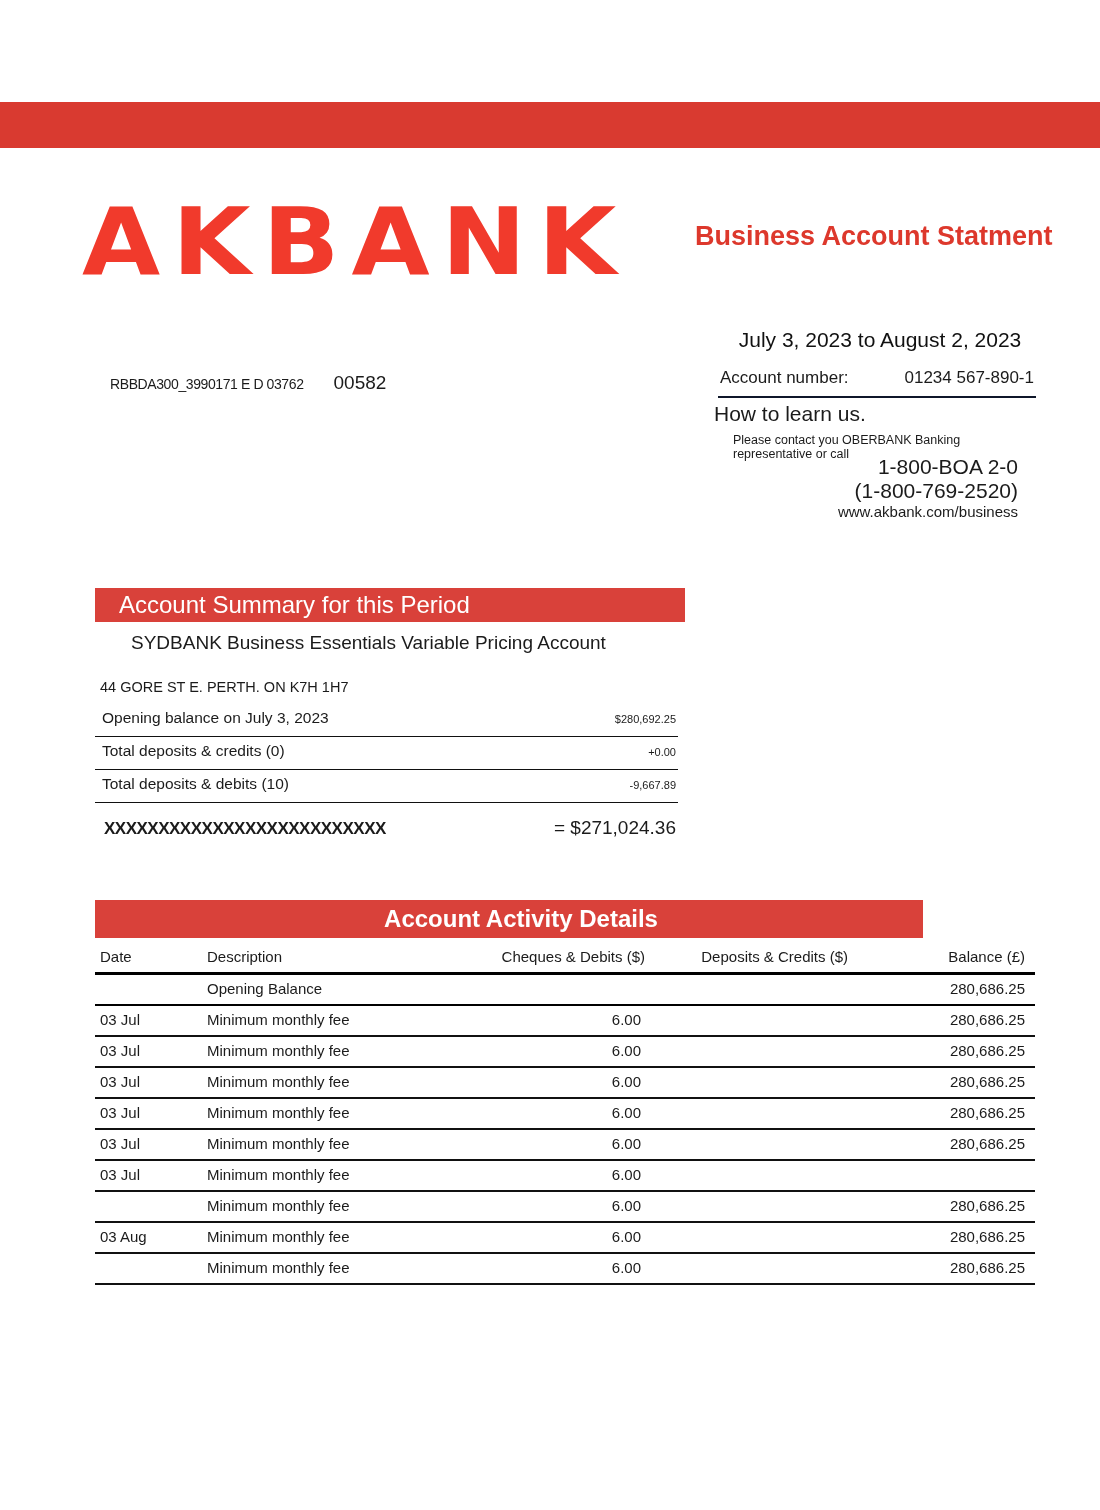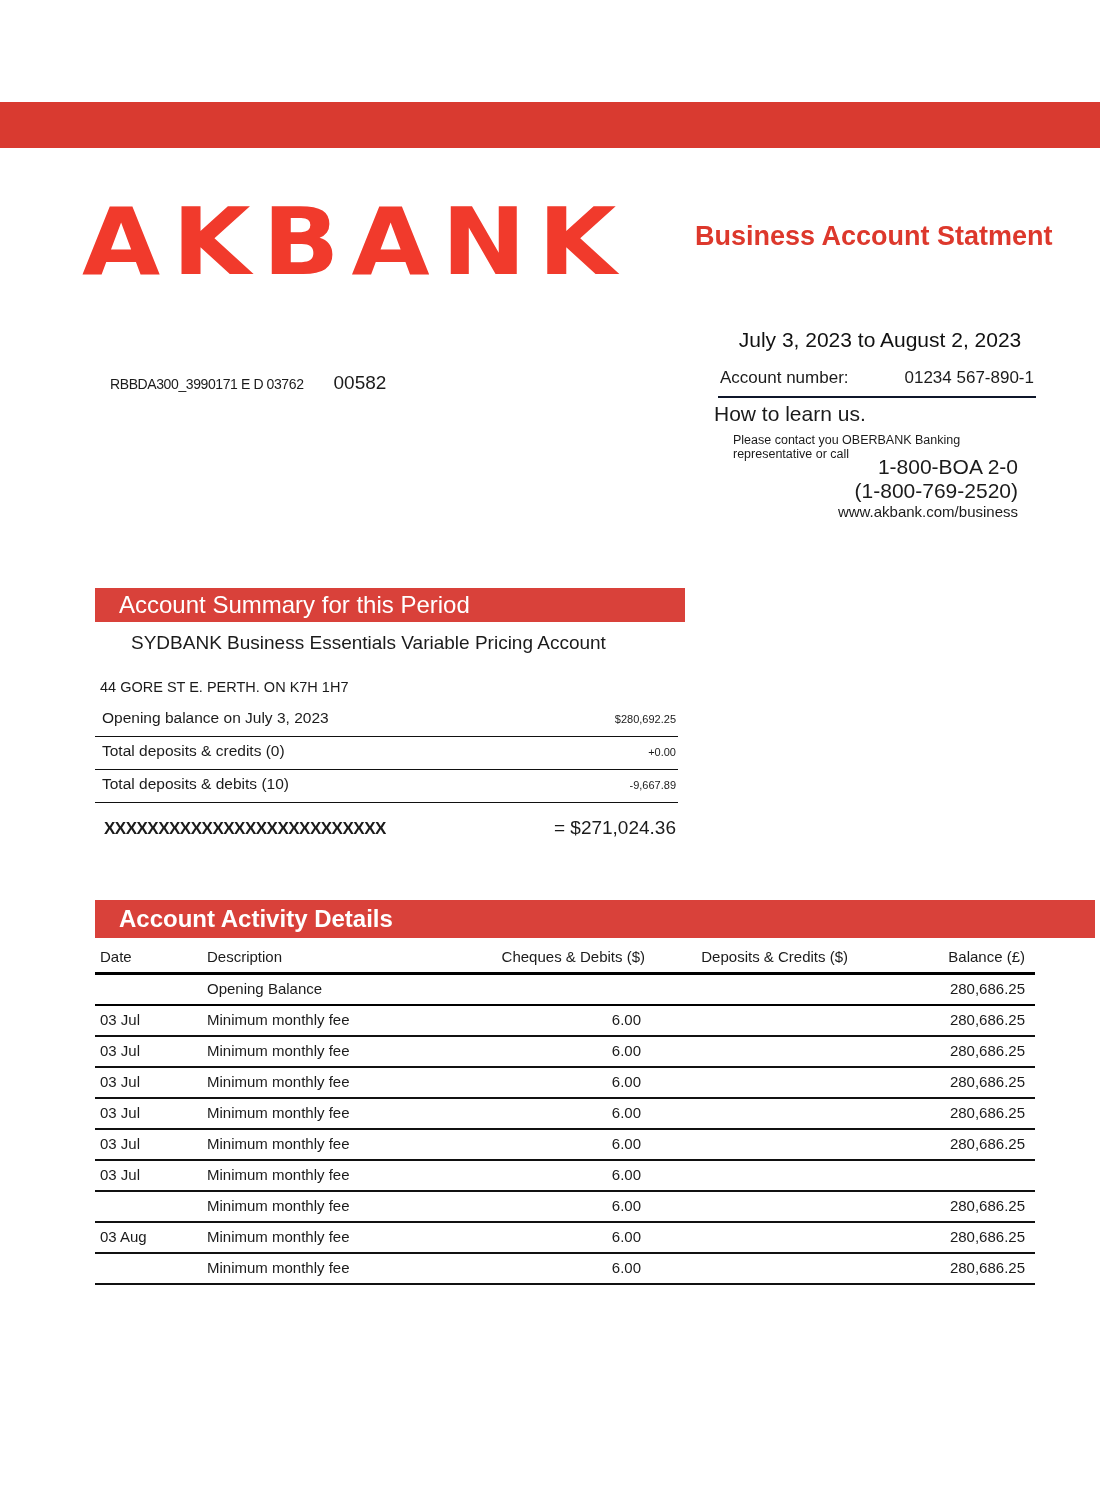--- a/index.html
+++ b/index.html
@@ -46,21 +46,21 @@
     position:absolute;left:110px;top:372px;display:flex;align-items:baseline;gap:30px;
   }
   .mail-code .code{font-size:14px;letter-spacing:-0.4px;}
   .mail-code .num{font-size:19px;}
   .mail-addr{position:absolute;left:110px;top:399px;font-size:19px;line-height:22px;}
   .banner{
     position:absolute;background:#d9413a;color:#ffffff;
     display:flex;align-items:center;padding-left:24px;box-sizing:border-box;
   }
   .banner.summary{left:95px;top:588px;width:590px;height:34px;font-size:24px;font-weight:normal;}
-  .banner.activity{left:95px;top:900px;width:1000px;height:38px;font-size:24px;font-weight:bold;}
+  .banner.activity{left:95px;top:900px;width:828px;height:38px;font-size:24px;font-weight:bold;justify-content:center;}
   .acct-type{position:absolute;left:100px;top:632px;font-size:19px;margin-left:31px;}
   .branch{position:absolute;left:100px;top:679px;font-size:14.5px;}
   .summary-rows{position:absolute;left:95px;top:704px;width:583px;}
   .srow{
     display:flex;justify-content:space-between;align-items:baseline;
     padding:5px 2px 9px 7px;border-bottom:1.5px solid #111;
     font-size:15.5px;
   }
   .srow .val{font-size:11px;}
   .closing-row{

